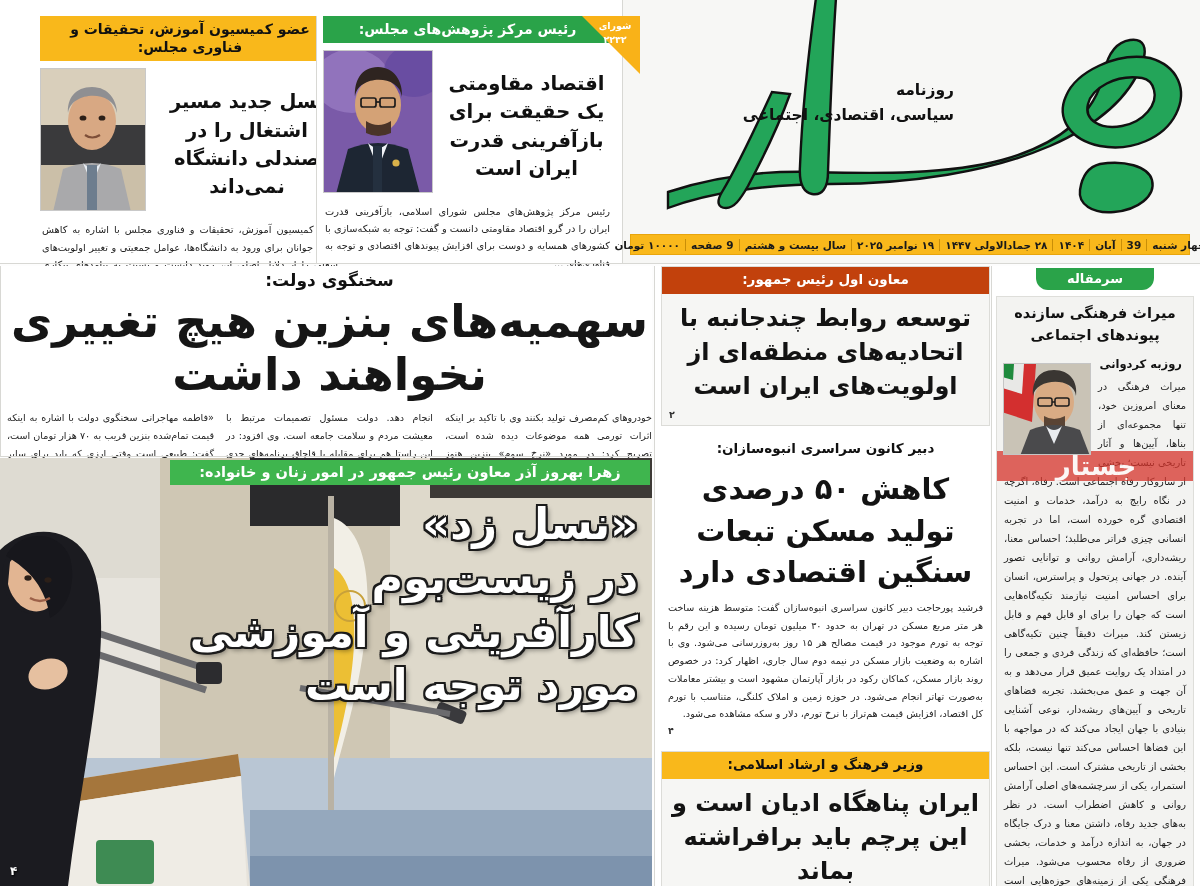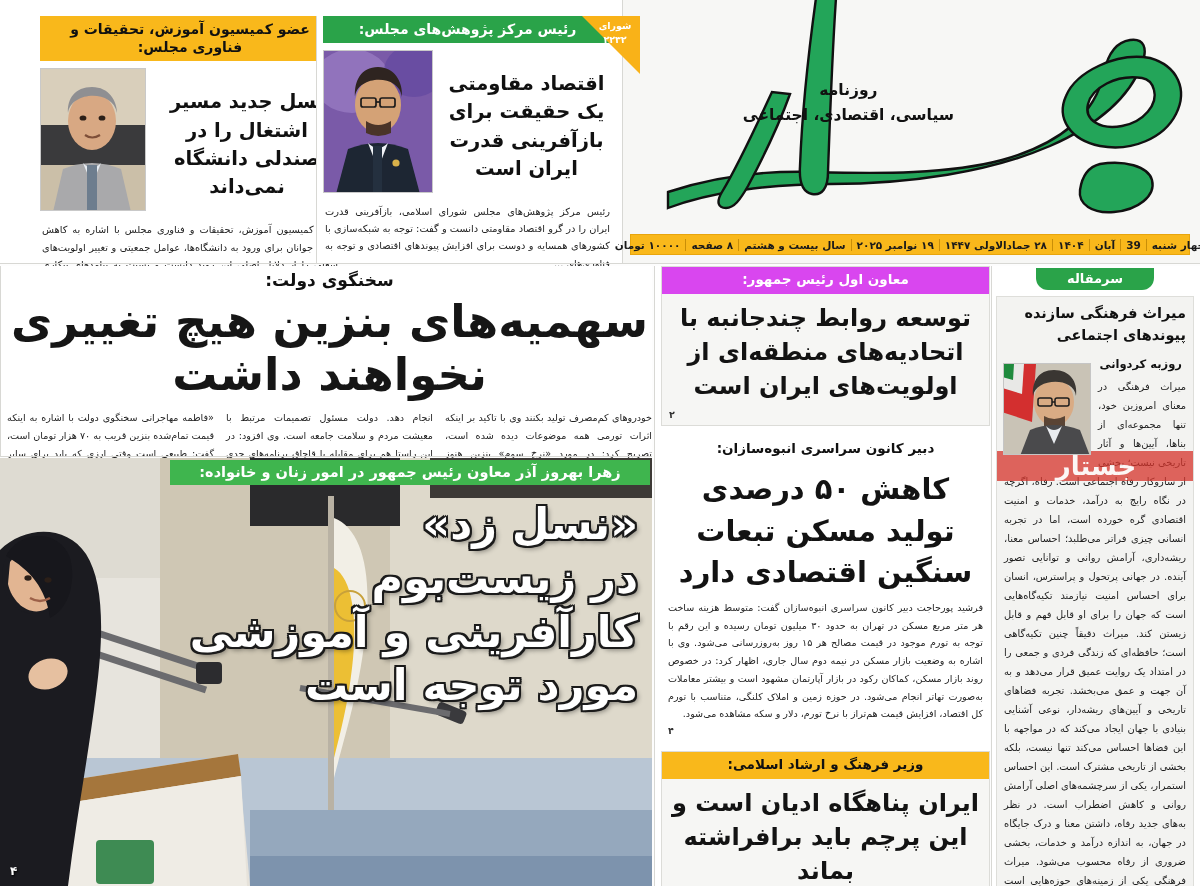--- a/index.html
+++ b/index.html
@@ -44,21 +44,20 @@
   .bahar-logo {
     position: absolute;
     top: -4px; right: 10px;
     width: 560px;
     height: 232px;
   }
 
   .logo-sub {
     position: absolute;
     top: 78px; right: 246px;
-    text-align: center;
     font-weight: bold;
     font-size: 15.5px;
     line-height: 1.6;
     color: #111;
     z-index: 5;
     letter-spacing: -0.2px;
   }
 
   
   .issue-corner {
@@ -308,21 +307,21 @@
     background: #ffffff;
     border: none;
   }
   .story-kicker {
     font-size: 13.5px;
     font-weight: bold;
     text-align: center;
     padding: 4px 6px 5px 6px;
     line-height: 1.3;
   }
-  .story-kicker.green { background: #d946ef; color: #fff; }
+  .story-kicker.green { background: #c2410c; color: #fff; }
   .story-kicker.yellow { background: #f9b81b; color: #111; }
   .story-kicker.bare { color: #111; background: transparent; }
   .story-head {
     font-size: 24px;
     font-weight: bold;
     text-align: center;
     line-height: 1.42;
     color: #131313;
     padding: 7px 6px 4px 6px;
     letter-spacing: -0.6px;
@@ -368,21 +367,21 @@
     background: #f3f3f1;
     border: 1px solid #dededa;
     padding: 6px 7px 8px 7px;
     height: 598px;
     position: relative;
     overflow: hidden;
   }
   .edit-title {
     font-size: 14.5px;
     font-weight: bold;
-    text-align: right;
+    text-align: center;
     line-height: 1.5;
     color: #111;
     letter-spacing: -0.3px;
   }
   .edit-author {
     font-size: 11.5px;
     font-weight: bold;
     color: #111;
     margin-top: 10px;
     text-align: right;
@@ -466,21 +465,21 @@
       </div>
 
       <div class="date-bar">
         <span class="date-seg">چهار شنبه</span>
         <span class="date-seg">39</span>
         <span class="date-seg">آبان</span>
         <span class="date-seg">۱۴۰۴</span>
         <span class="date-seg">۲۸ جمادالاولی ۱۴۴۷</span>
         <span class="date-seg">۱۹ نوامبر ۲۰۲۵</span>
         <span class="date-seg">سال بیست و هشتم</span>
-        <span class="date-seg">۸ صفحه</span>
+        <span class="date-seg">9 صفحه</span>
         <span class="date-seg">۱۰۰۰۰ تومان</span>
       </div>
     </div>
 
     <div class="issue-corner"></div>
     <div class="issue-text">
       <div>شورای</div>
       <div>۲۲۳۲</div>
     </div>
 

